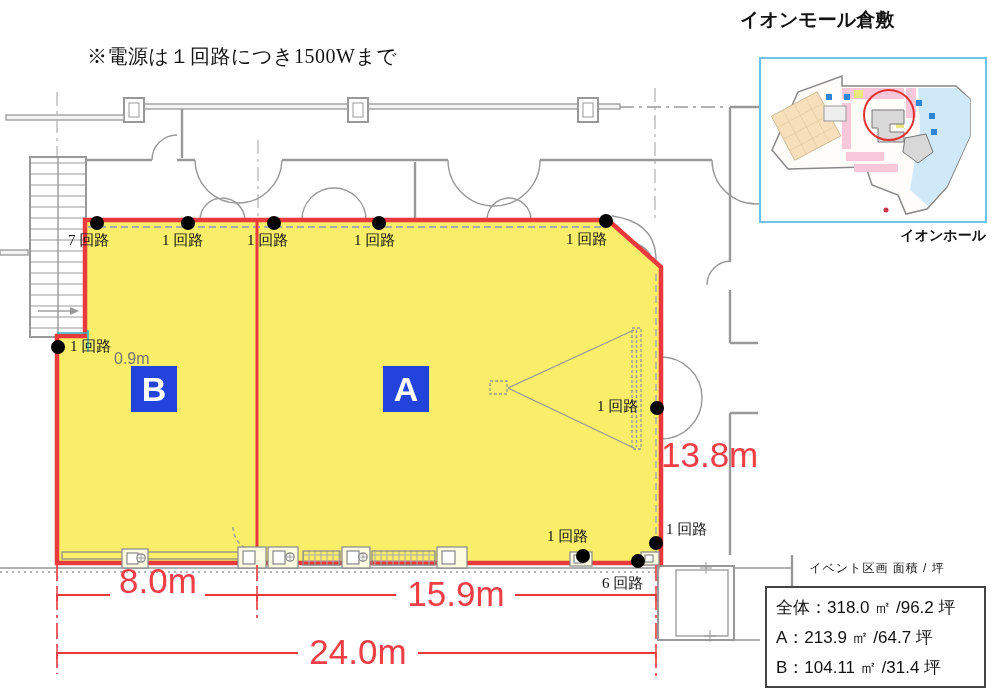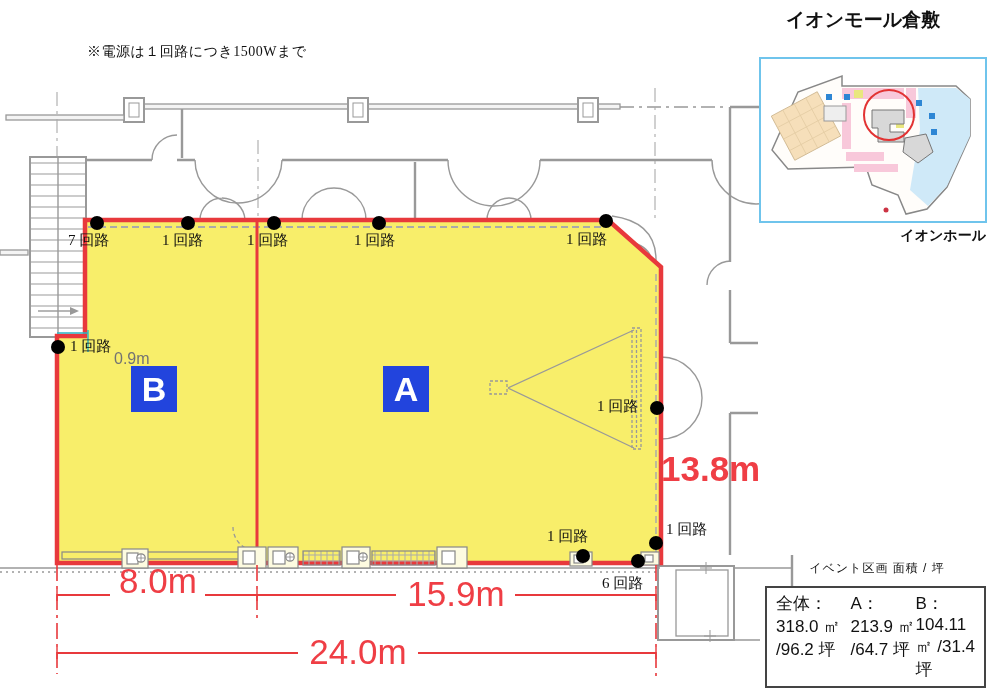--- a/index.html
+++ b/index.html
@@ -1,36 +1,36 @@
 <!DOCTYPE html>
 <html><head>
 <meta charset="utf-8">
 <style>
   html,body{margin:0;padding:0;background:#fff;}
   .stage{position:relative;width:994px;height:697px;background:#fff;overflow:hidden;
          font-family:"Liberation Sans","DejaVu Sans",sans-serif;color:#111;}
   .stage svg{position:absolute;left:0;top:0;}
   .lbl{position:absolute;white-space:nowrap;}
-  .note{font-family:"Liberation Serif","DejaVu Serif",serif;font-size:14px;letter-spacing:.5px;}
+  .note{font-family:"Liberation Serif","DejaVu Serif",serif;font-size:20px;letter-spacing:.5px;}
   .circuit{font-family:"Liberation Serif","DejaVu Serif",serif;font-size:15px;}
   .dim{font-size:35px;color:#ef3e45;letter-spacing:0;}
   .dim.center{text-align:center;}
   .offdim{font-size:16px;color:#737373;}
   .zonebox{position:absolute;width:46px;height:46px;background:#2244dd;color:#fff;
            display:flex;align-items:center;justify-content:center;
            font-size:34px;font-weight:bold;}
-  .maptitle{position:absolute;left:740px;top:8px;width:246px;text-align:center;
+  .maptitle{position:absolute;left:740px;top:8px;width:246px;text-align:left;
             font-size:19px;font-weight:bold;line-height:23px;}
   .mapcaption{position:absolute;left:740px;top:227px;width:246px;text-align:right;
               font-size:14px;font-weight:bold;}
   .infotitle{position:absolute;left:768px;top:560px;width:218px;text-align:center;
              font-size:12px;letter-spacing:1px;}
   .infobox{position:absolute;left:765px;top:586px;width:221px;height:102px;
            background:#fff;border:2px solid #444;box-sizing:border-box;
-           display:flex;flex-direction:row;justify-content:space-around;
+           display:flex;flex-direction:column;justify-content:space-around;
            padding:4px 0 4px 9px;}
   .infobox .row{font-size:17px;}
 </style>
 </head>
 <body>
 
 <div class="stage">
 
   <svg width="994" height="697" viewBox="0 0 994 697">
     <defs>
@@ -216,21 +216,21 @@
   <div class="lbl circuit" style="left:566px;top:230px;">1 回路</div>
   <div class="lbl circuit" style="left:70px;top:337px;">1 回路</div>
   <div class="lbl circuit" style="left:597px;top:397px;">1 回路</div>
   <div class="lbl circuit" style="left:547px;top:527px;">1 回路</div>
   <div class="lbl circuit" style="left:666px;top:520px;">1 回路</div>
   <div class="lbl circuit" style="left:602px;top:574px;">6 回路</div>
 
   <div class="lbl dim center" style="left:108px;top:561px;width:100px;">8.0m</div>
   <div class="lbl dim center" style="left:396px;top:574px;width:120px;">15.9m</div>
   <div class="lbl dim center" style="left:298px;top:632px;width:120px;">24.0m</div>
-  <div class="lbl dim" style="left:661px;top:449px;font-weight:bold;">13.8m</div>
+  <div class="lbl dim" style="left:661px;top:435px;">13.8m</div>
   <div class="lbl offdim" style="left:114px;top:350px;">0.9m</div>
 
   <div class="zonebox" style="left:131px;top:366px;">B</div>
   <div class="zonebox" style="left:383px;top:366px;">A</div>
 
   <div class="maptitle">
     <div>イオンモール倉敷</div>
   </div>
   <div class="mapcaption">イオンホール</div>
 

